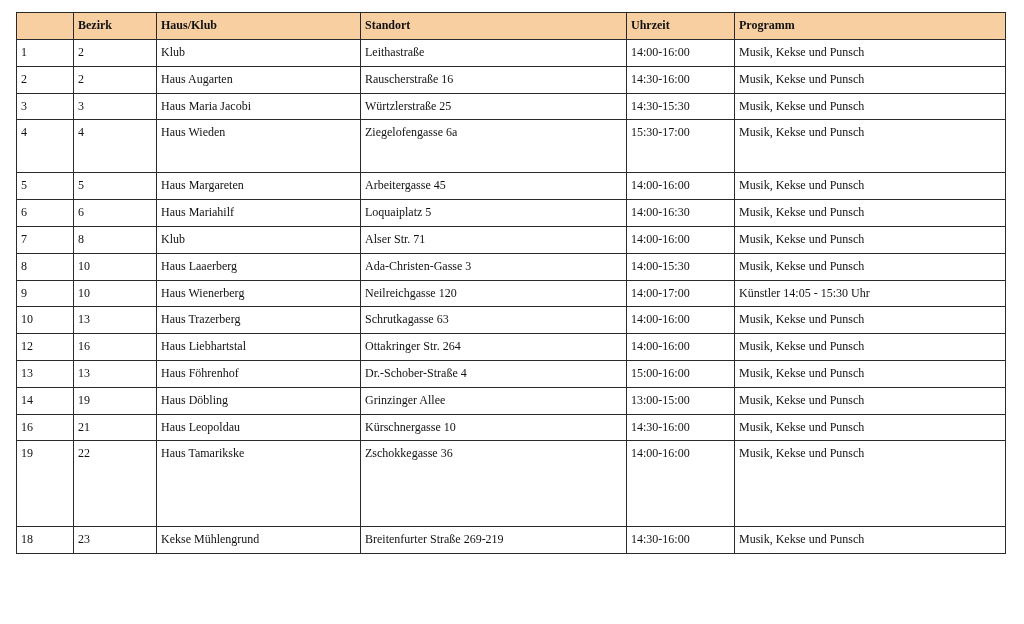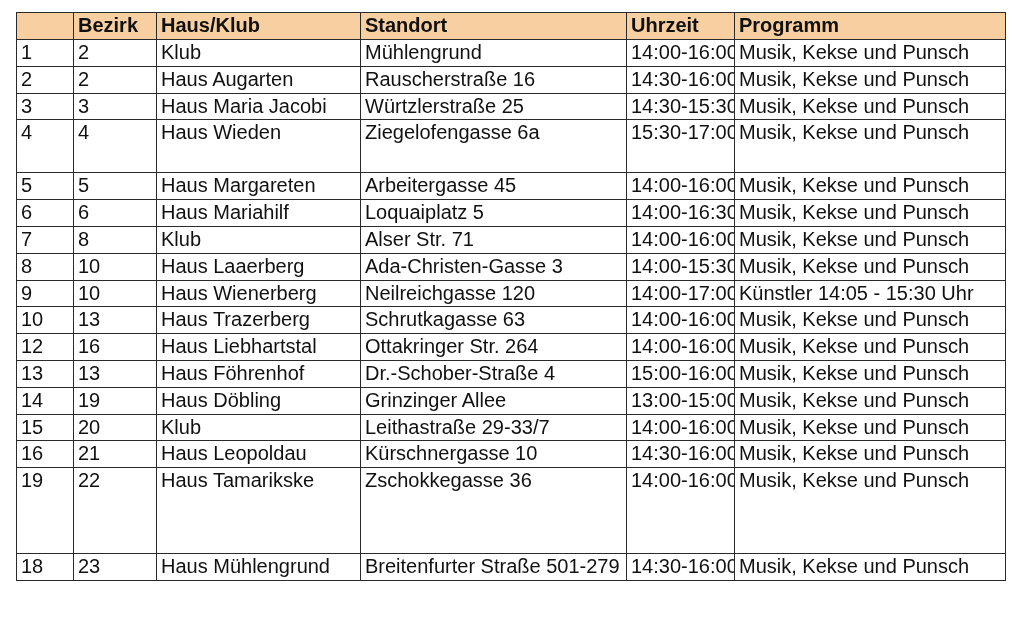--- a/index.html
+++ b/index.html
@@ -15,21 +15,22 @@
     font-family: "Liberation Sans", "DejaVu Sans", sans-serif;
     color: #111111;
   }
   table.events {
     position: absolute;
     left: 16px;
     top: 12px;
     width: 989px;
     border-collapse: collapse;
     table-layout: fixed;
-    font-size: 20px;
+    font-size: 12px;
+    font-family: Liberation Serif, serif;
   }
   table.events th, table.events td {
     border: 1.4px solid #2a2a2a;
     padding: 0 4px;
     text-align: left;
     vertical-align: top;
     line-height: 24px;
     white-space: nowrap;
     overflow: hidden;
   }
@@ -70,21 +71,21 @@
       <th>Standort</th>
       <th>Uhrzeit</th>
       <th>Programm</th>
     </tr>
   </thead>
   <tbody>
     <tr>
       <td>1</td>
       <td>2</td>
       <td>Klub</td>
-      <td>Mühlengrund</td>
+      <td>Leithastraße</td>
       <td>14:00-16:00</td>
       <td>Musik, Kekse und Punsch</td>
     </tr>
     <tr>
       <td>2</td>
       <td>2</td>
       <td>Haus Augarten</td>
       <td>Rauscherstraße 16</td>
       <td>14:30-16:00</td>
       <td>Musik, Kekse und Punsch</td>
@@ -171,45 +172,37 @@
     </tr>
     <tr>
       <td>14</td>
       <td>19</td>
       <td>Haus Döbling</td>
       <td>Grinzinger Allee</td>
       <td>13:00-15:00</td>
       <td>Musik, Kekse und Punsch</td>
     </tr>
     <tr>
-      <td>15</td>
-      <td>20</td>
-      <td>Klub</td>
-      <td>Leithastraße 29-33/7</td>
-      <td>14:00-16:00</td>
-      <td>Musik, Kekse und Punsch</td>
-    </tr>
-    <tr>
       <td>16</td>
       <td>21</td>
       <td>Haus Leopoldau</td>
       <td>Kürschnergasse 10</td>
       <td>14:30-16:00</td>
       <td>Musik, Kekse und Punsch</td>
     </tr>
     <tr class="tall-3">
       <td>19</td>
       <td>22</td>
       <td>Haus Tamarikske</td>
       <td>Zschokkegasse 36</td>
       <td>14:00-16:00</td>
       <td>Musik, Kekse und Punsch</td>
     </tr>
     <tr>
       <td>18</td>
       <td>23</td>
-      <td>Haus Mühlengrund</td>
-      <td>Breitenfurter Straße 501-279</td>
+      <td>Kekse Mühlengrund</td>
+      <td>Breitenfurter Straße 269-219</td>
       <td>14:30-16:00</td>
       <td>Musik, Kekse und Punsch</td>
     </tr>
   </tbody>
 </table>
 
 </body></html>

